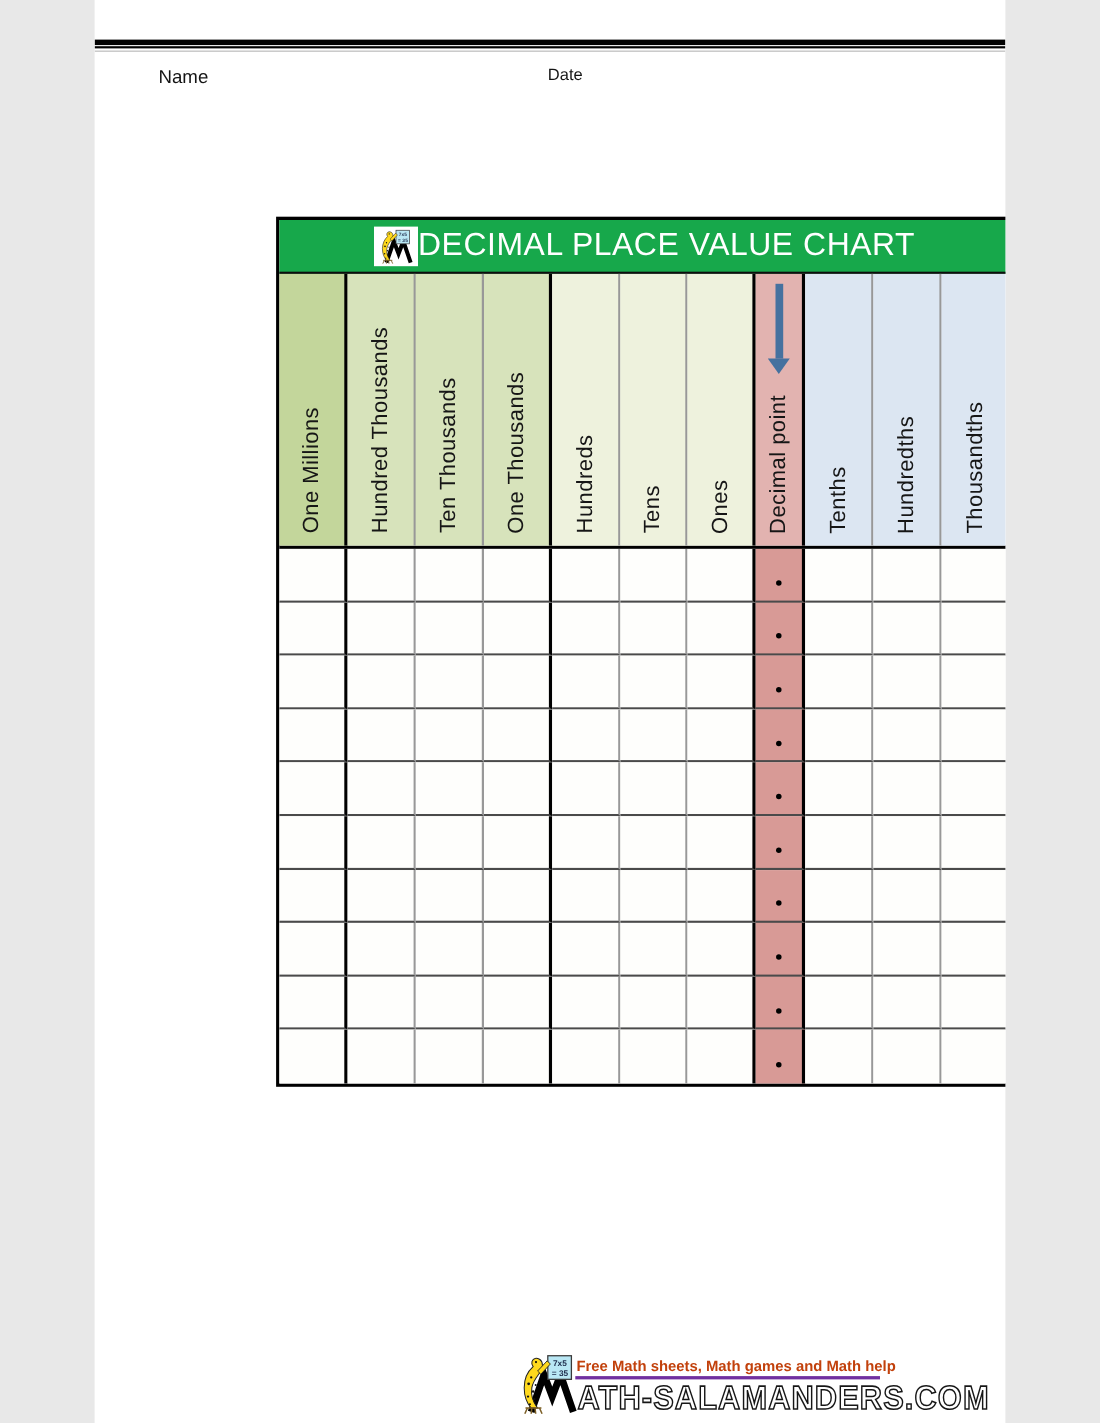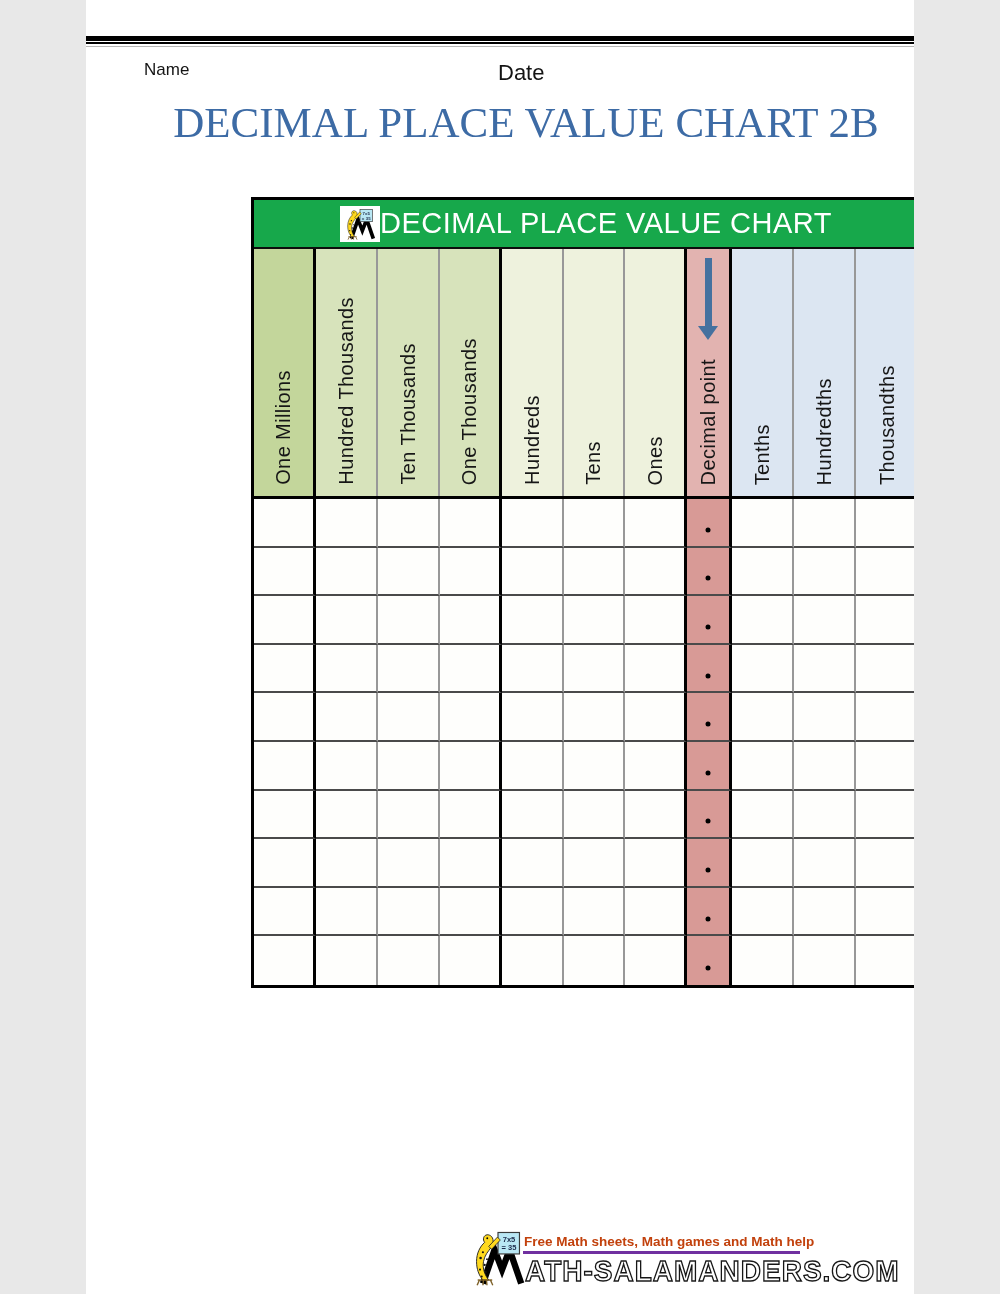--- a/index.html
+++ b/index.html
@@ -8,21 +8,21 @@
     font-family:"Liberation Sans",sans-serif;overflow:hidden;
     --header-green:#17a84b;--col-millions:#c3d69b;--col-thousands:#d7e3bb;--col-ones:#eef2dd;
     --col-decimal-header:#e2b3b0;--col-decimal-body:#d89a96;--col-fractions:#dce6f2;
     --title-blue:#3d6ba5;--arrow-blue:#45719f;--purple-rule:#7030a0;
   }
   
   .rule-a{position:absolute;left:0;top:36px;width:100%;height:5px;background:#000;}
   .rule-b{position:absolute;left:0;top:42px;width:100%;height:2px;background:#000;}
   .rule-c{position:absolute;left:0;top:46px;width:100%;height:1px;background:#b5b5b5;}
   .name-label{position:absolute;left:58px;top:60px;font-size:17px;color:#141414;}
-  .date-label{position:absolute;left:412px;top:60px;font-size:22px;color:#141414;}
+  .date-label{position:absolute;left:412px;top:60px;font-size:15px;color:#141414;}
   .page-title{
     position:absolute;left:0;top:98px;width:880px;margin:0;text-align:center;
     font-family:"Liberation Serif",serif;font-weight:400;font-size:43px;color:var(--title-blue);
     letter-spacing:0px;
   }
   .corner-logo{
     position:absolute;left:862px;top:57px;width:104px;height:88px;background:#fff;
     border:2px solid #979797;box-sizing:border-box;display:flex;align-items:center;justify-content:center;
   }
   
@@ -115,21 +115,20 @@
     </defs>
   </svg>
 
   <div class="rule-a"></div>
   <div class="rule-b"></div>
   <div class="rule-c"></div>
 
   <div class="name-label">Name</div>
   <div class="date-label">Date</div>
 
-  <h1 class="page-title">DECIMAL PLACE VALUE CHART 2B</h1>
 
   <div class="corner-logo">
     <svg viewBox="0 0 100 96" width="88" height="82">
         <use href="#sala"></use>
       </svg>
   </div>
 
   <div class="pv-table">
     <div class="pv-titlebar">
       <span class="chip">

